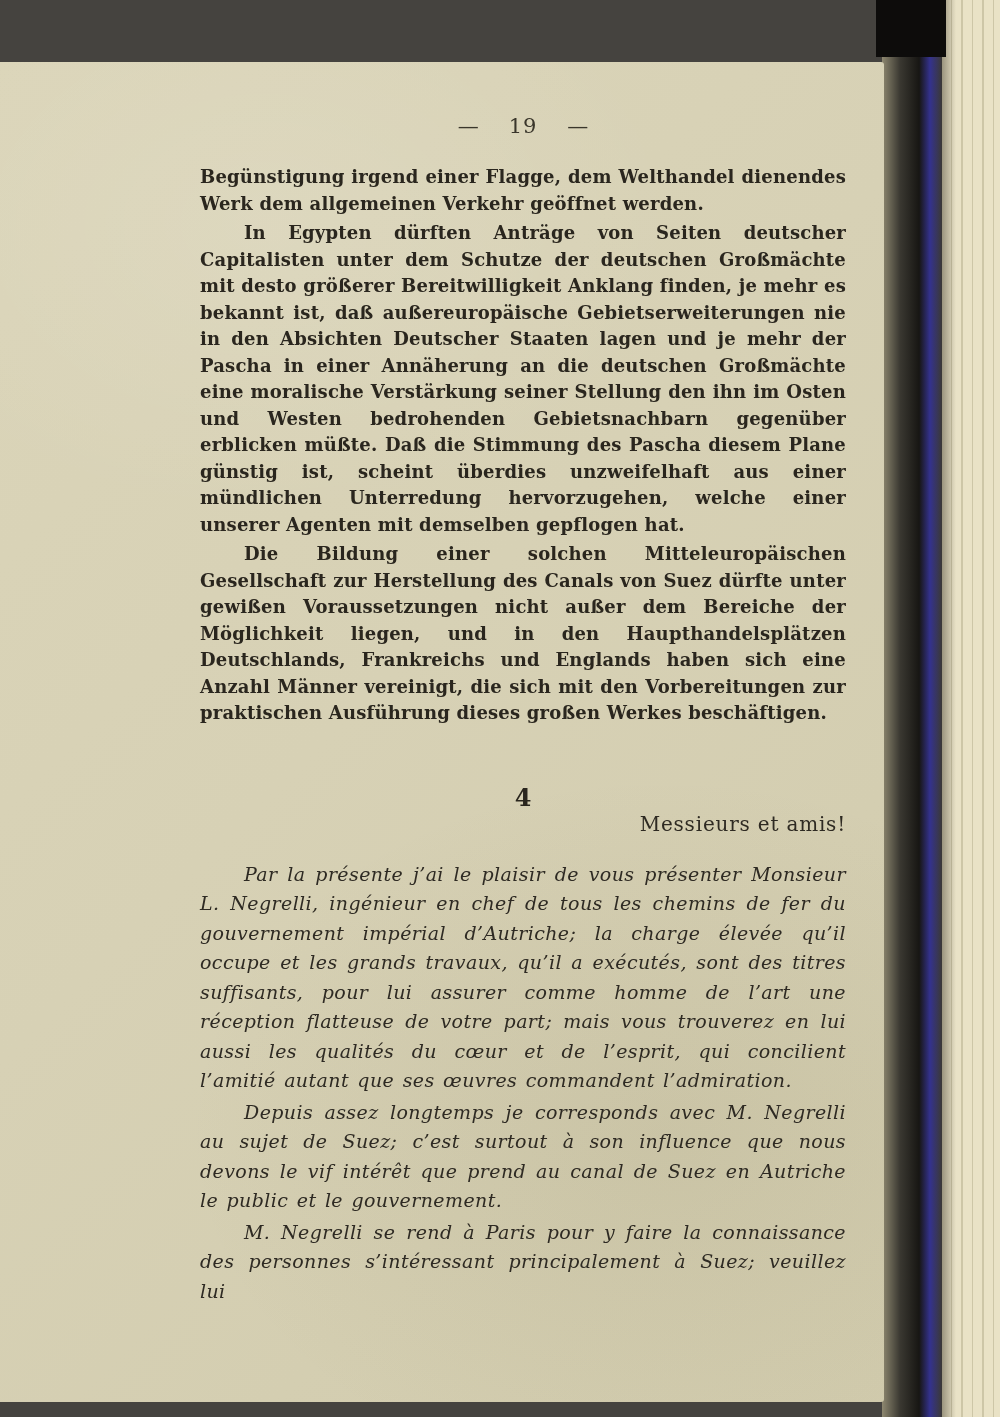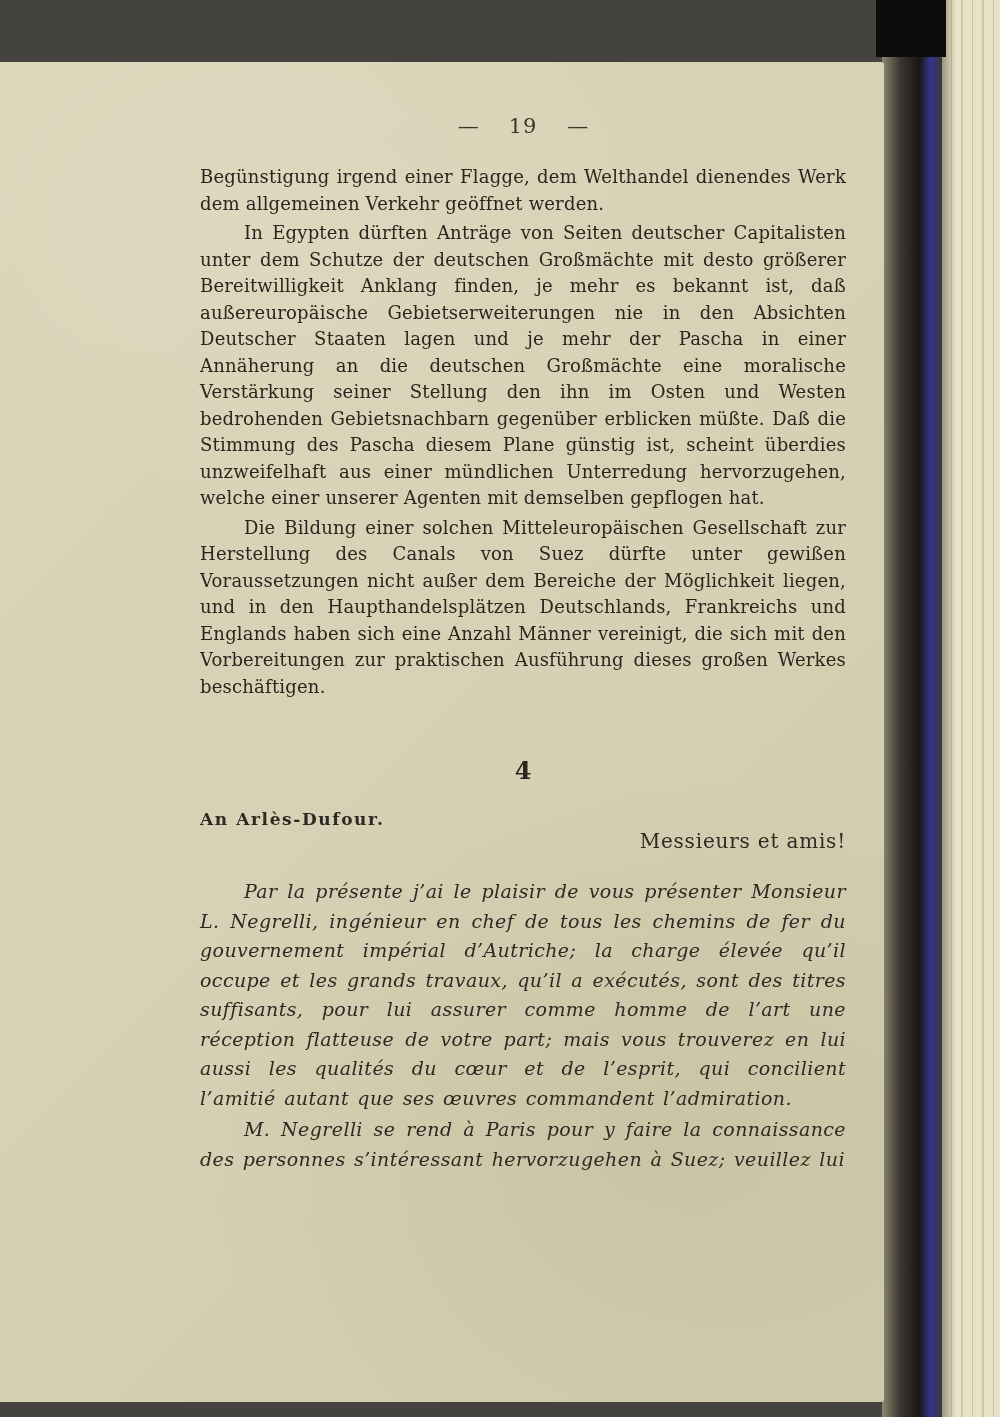--- a/index.html
+++ b/index.html
@@ -55,21 +55,21 @@
     gap: 30px;
     font-size: 21px;
     color: #3a362b;
     margin-bottom: 26px;
   }
   .page-number-row .num { letter-spacing: 1px; }
 
   .german-block {
     font-size: 18px;
     line-height: 26.5px;
-    font-weight: 400;
+    font-weight: 700;
     text-align: justify;
     letter-spacing: 0.2px;
     color: #2a261e;
   }
   .german-block p { margin-bottom: 3px; }
   .indent { text-indent: 44px; }
 
   .section-number {
     margin-top: 56px;
     text-align: center;
@@ -119,23 +119,23 @@
     </div>
 
     <div class="german-block">
       <p>Begünstigung irgend einer Flagge, dem Welthandel dienendes Werk dem allgemeinen Verkehr geöffnet werden.</p>
       <p class="indent">In Egypten dürften Anträge von Seiten deutscher Capitalisten unter dem Schutze der deutschen Großmächte mit desto größerer Bereitwilligkeit Anklang finden, je mehr es bekannt ist, daß außereuropäische Gebietserweiterungen nie in den Absichten Deutscher Staaten lagen und je mehr der Pascha in einer Annäherung an die deutschen Großmächte eine moralische Verstärkung seiner Stellung den ihn im Osten und Westen bedrohenden Gebietsnachbarn gegenüber erblicken müßte. Daß die Stimmung des Pascha diesem Plane günstig ist, scheint überdies unzweifelhaft aus einer mündlichen Unterredung hervorzugehen, welche einer unserer Agenten mit demselben gepflogen hat.</p>
       <p class="indent">Die Bildung einer solchen Mitteleuropäischen Gesellschaft zur Herstellung des Canals von Suez dürfte unter gewißen Voraussetzungen nicht außer dem Bereiche der Möglichkeit liegen, und in den Haupthandelsplätzen Deutschlands, Frankreichs und Englands haben sich eine Anzahl Männer vereinigt, die sich mit den Vorbereitungen zur praktischen Ausführung dieses großen Werkes beschäftigen.</p>
     </div>
 
     <div class="section-number">4</div>
 
-    <div class="addressee">An Arlès-Dufour.</div>
 
     <div class="salutation">Messieurs et amis!</div>
 
     <div class="french-block">
       <p class="indent">Par la présente j’ai le plaisir de vous présenter Monsieur L. Negrelli, ingénieur en chef de tous les chemins de fer du gouvernement impérial d’Autriche; la charge élevée qu’il occupe et les grands travaux, qu’il a exécutés, sont des titres suffisants, pour lui assurer comme homme de l’art une réception flatteuse de votre part; mais vous trouverez en lui aussi les qualités du cœur et de l’esprit, qui concilient l’amitié autant que ses œuvres commandent l’admiration.</p>
-      <p class="indent">M. Negrelli se rend à Paris pour y faire la connaissance des personnes s’intéressant hervorzugehen à Suez; veuillez lui</p>
+      <p class="indent">Depuis assez longtemps je corresponds avec M. Negrelli au sujet de Suez; c’est surtout à son influence que nous devons le vif intérêt que prend au canal de Suez en Autriche le public et le gouvernement.</p>
+      <p class="indent">M. Negrelli se rend à Paris pour y faire la connaissance des personnes s’intéressant principalement à Suez; veuillez lui</p>
     </div>
 
   </div>
 </div>
 
 </body></html>

